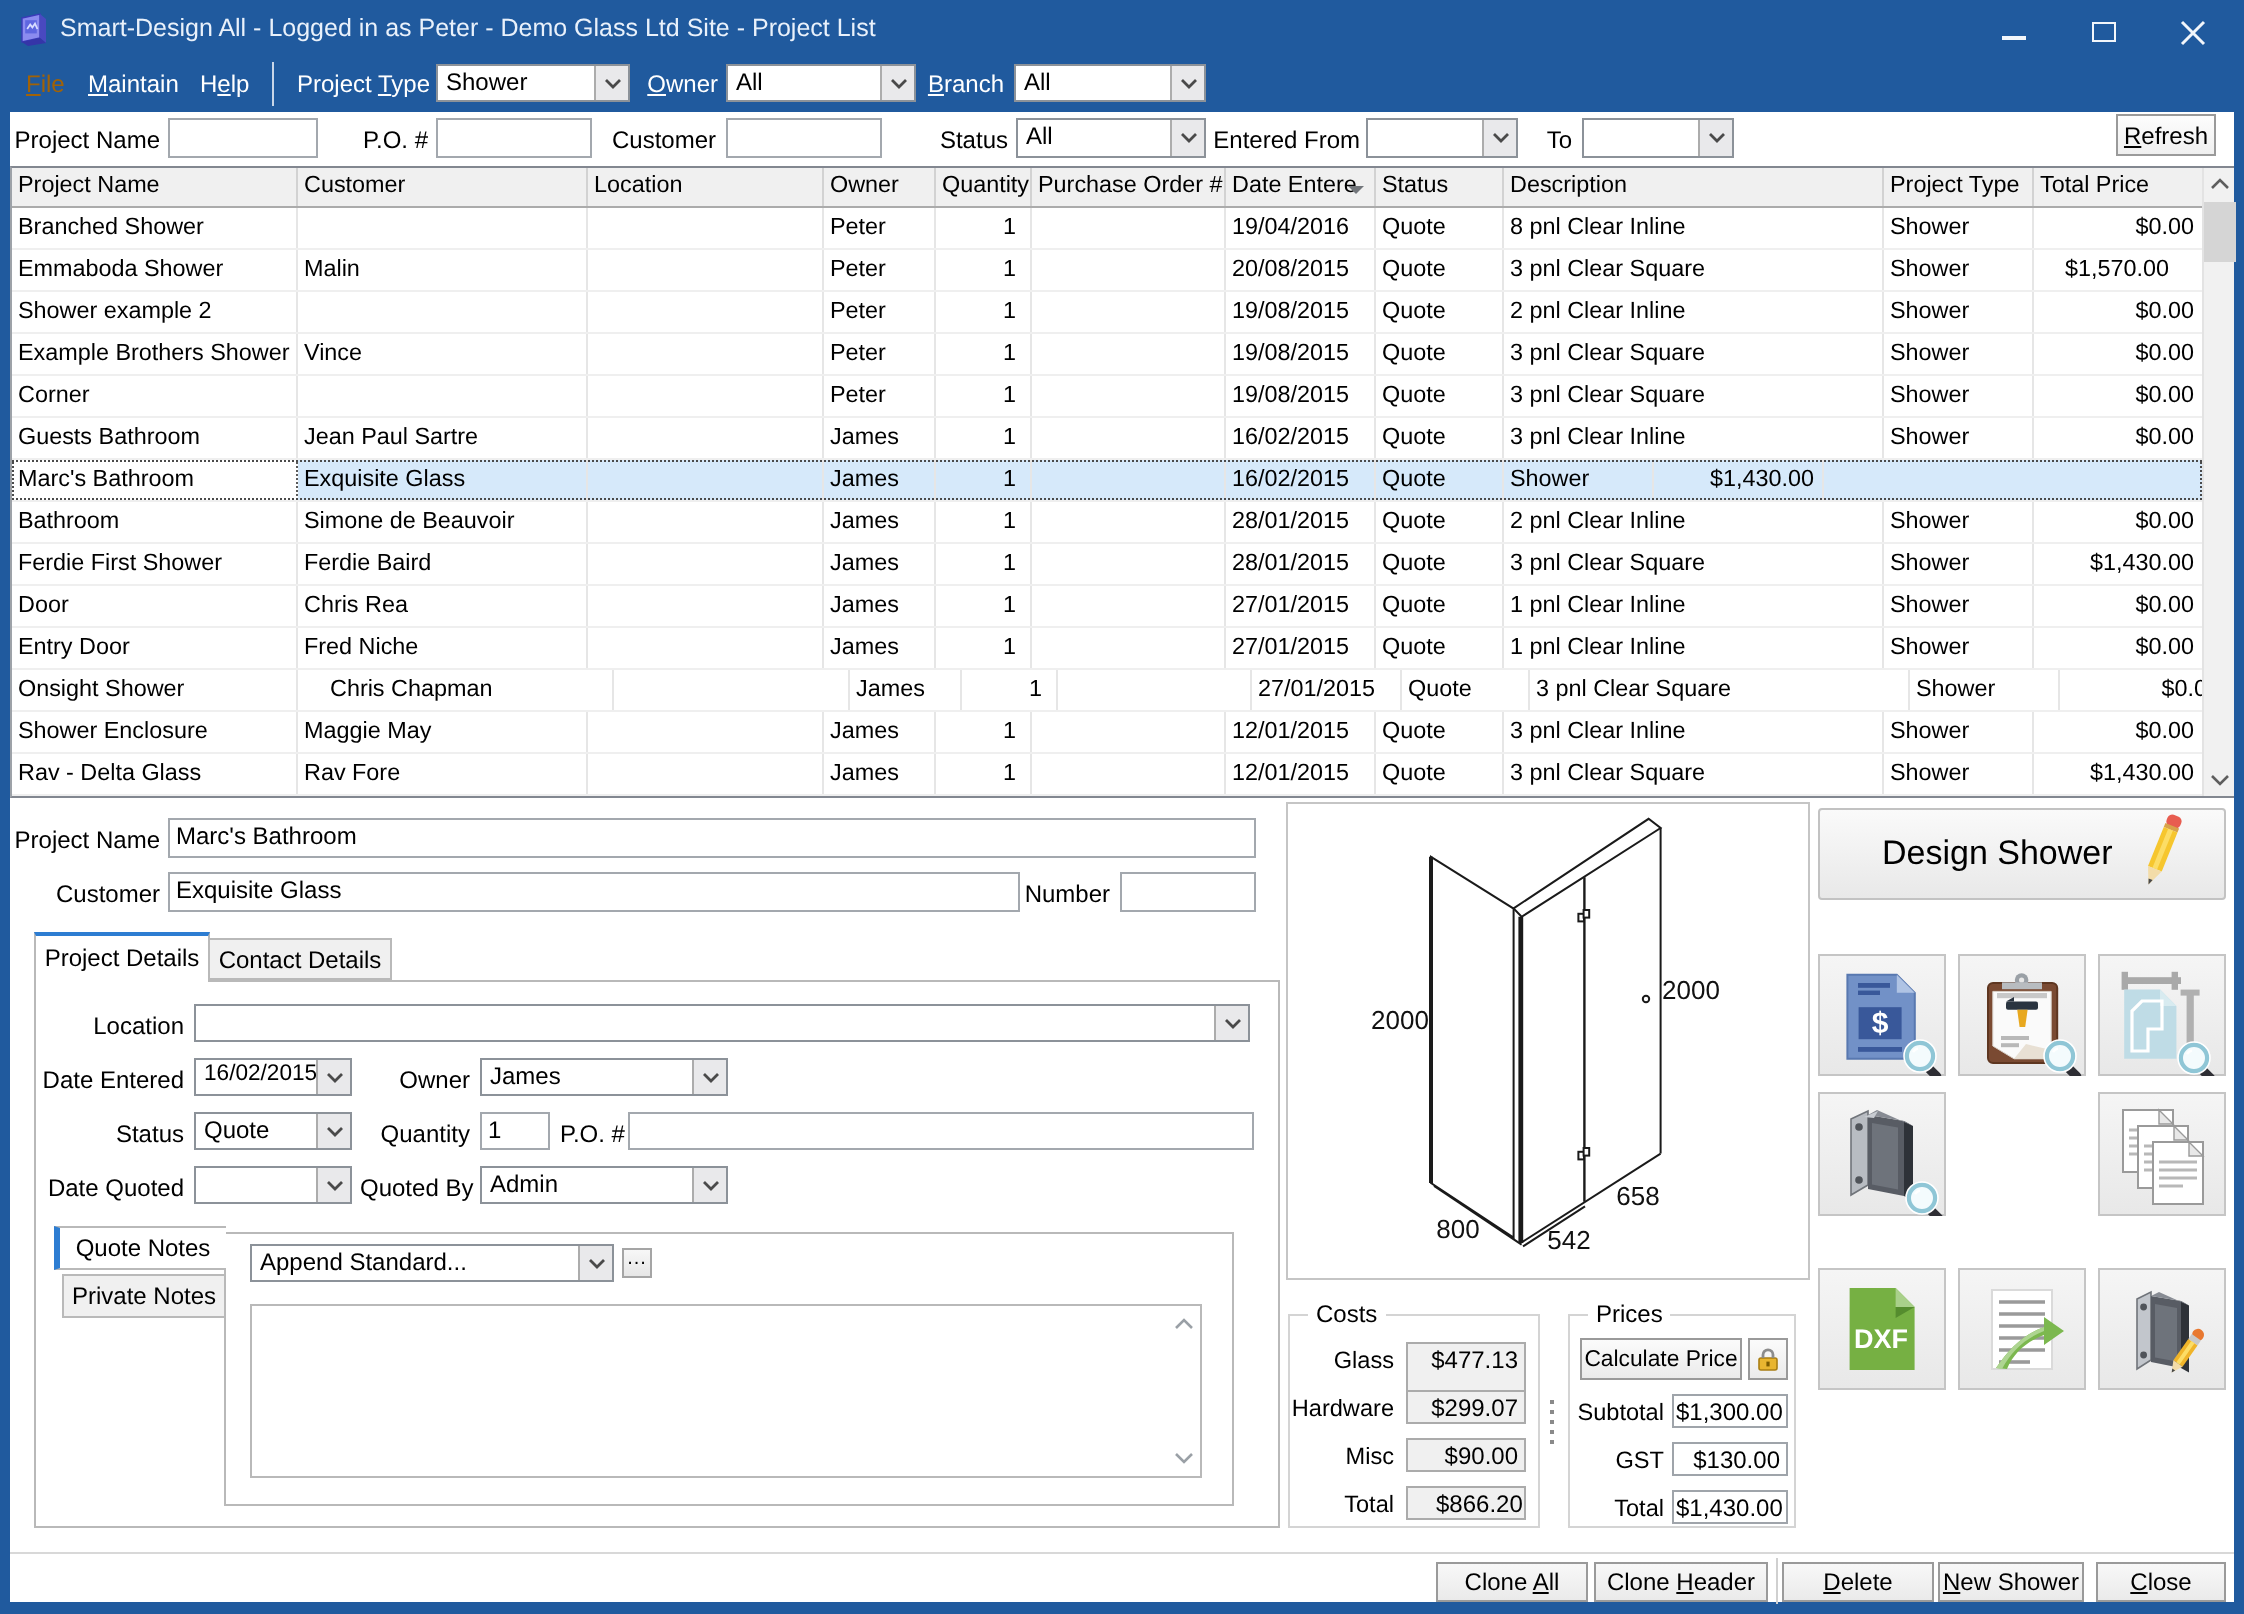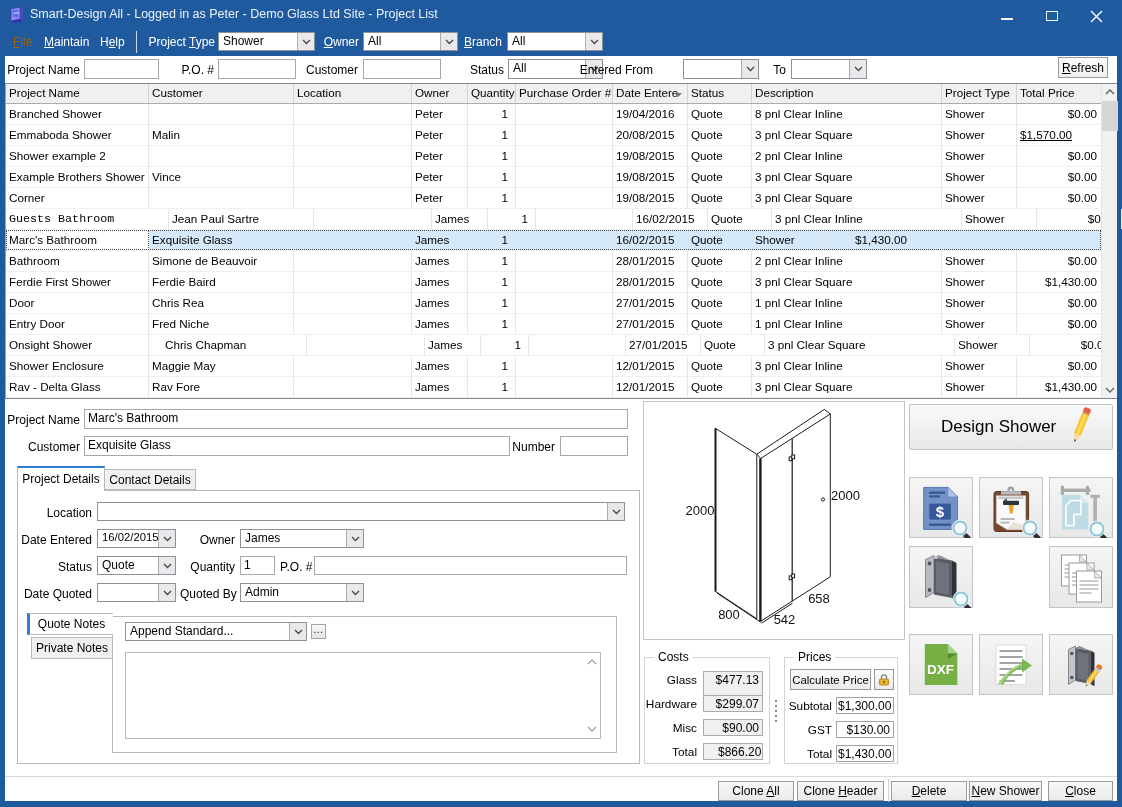--- a/index.html
+++ b/index.html
@@ -78,21 +78,21 @@
 <div class="tb" style="left:363px;top:59px;width:78px;height:20px"></div>
 <div class="lbl r" style="left:454px;top:63px;width:50px">Status</div>
 <div class="combo" style="left:508px;top:59px;width:95px;height:20px">
       <span class="tx" style="font-size:12px">All</span>
       <span class="ca">
         <svg width="9" height="6" viewBox="0 0 9 6">
           <path d="M1 1 L4.5 4.5 L8 1" stroke="#4A4A4A" stroke-width="1.4" fill="none"></path>
         </svg>
       </span>
     </div>
-<div class="lbl r" style="left:573px;top:63px;width:80px">Entered From</div>
+<div class="lbl r" style="left:600px;top:63px;width:80px">Entered From</div>
 <div class="combo" style="left:683px;top:59px;width:76px;height:20px">
       <span class="tx" style="font-size:12px"></span>
       <span class="ca">
         <svg width="9" height="6" viewBox="0 0 9 6">
           <path d="M1 1 L4.5 4.5 L8 1" stroke="#4A4A4A" stroke-width="1.4" fill="none"></path>
         </svg>
       </span>
     </div>
 <div class="lbl r" style="left:756px;top:63px;width:30px">To</div>
 <div class="combo" style="left:791px;top:59px;width:76px;height:20px">
@@ -137,21 +137,21 @@
 <div class="cell" style="width:143px;">Emmaboda Shower</div>
 <div class="cell" style="width:145px;">Malin</div>
 <div class="cell" style="width:118px;"></div>
 <div class="cell" style="width:56px;">Peter</div>
 <div class="cell" style="width:48px;text-align:right;padding-right:7px;">1</div>
 <div class="cell" style="width:97px;"></div>
 <div class="cell" style="width:75px;">20/08/2015</div>
 <div class="cell" style="width:64px;">Quote</div>
 <div class="cell" style="width:190px;">3 pnl Clear Square</div>
 <div class="cell" style="width:75px;">Shower</div>
-<div class="cell" style="width:85px;text-align:left;padding-right:4px;text-decoration:underline;">$1,570.00</div>
+<div class="cell" style="width:85px;text-align:center;padding-right:4px;">$1,570.00</div>
 </div>
 <div class="row" style="position:relative">
 <div class="cell" style="width:143px;">Shower example 2</div>
 <div class="cell" style="width:145px;"></div>
 <div class="cell" style="width:118px;"></div>
 <div class="cell" style="width:56px;">Peter</div>
 <div class="cell" style="width:48px;text-align:right;padding-right:7px;">1</div>
 <div class="cell" style="width:97px;"></div>
 <div class="cell" style="width:75px;">19/08/2015</div>
 <div class="cell" style="width:64px;">Quote</div>
@@ -179,21 +179,21 @@
 <div class="cell" style="width:56px;">Peter</div>
 <div class="cell" style="width:48px;text-align:right;padding-right:7px;">1</div>
 <div class="cell" style="width:97px;"></div>
 <div class="cell" style="width:75px;">19/08/2015</div>
 <div class="cell" style="width:64px;">Quote</div>
 <div class="cell" style="width:190px;">3 pnl Clear Square</div>
 <div class="cell" style="width:75px;">Shower</div>
 <div class="cell" style="width:85px;text-align:right;padding-right:4px;">$0.00</div>
 </div>
 <div class="row" style="position:relative">
-<div class="cell" style="width:163px;font-family:Liberation Mono, monospace;">Guests Bathroom</div>
+<div class="cell" style="width:143px;">Guests Bathroom</div>
 <div class="cell" style="width:145px;">Jean Paul Sartre</div>
 <div class="cell" style="width:118px;"></div>
 <div class="cell" style="width:56px;">James</div>
 <div class="cell" style="width:48px;text-align:right;padding-right:7px;">1</div>
 <div class="cell" style="width:97px;"></div>
 <div class="cell" style="width:75px;">16/02/2015</div>
 <div class="cell" style="width:64px;">Quote</div>
 <div class="cell" style="width:190px;">3 pnl Clear Inline</div>
 <div class="cell" style="width:75px;">Shower</div>
 <div class="cell" style="width:85px;text-align:right;padding-right:4px;">$0.00</div>

